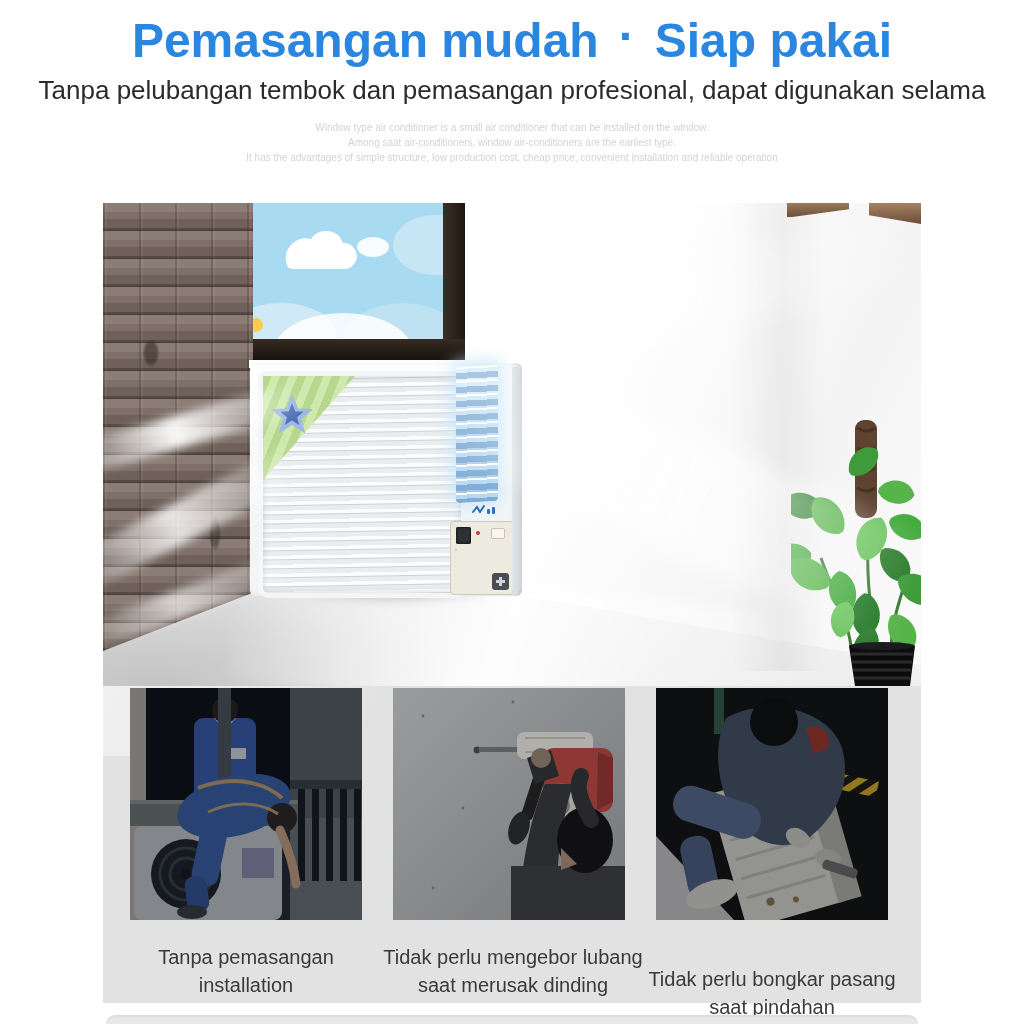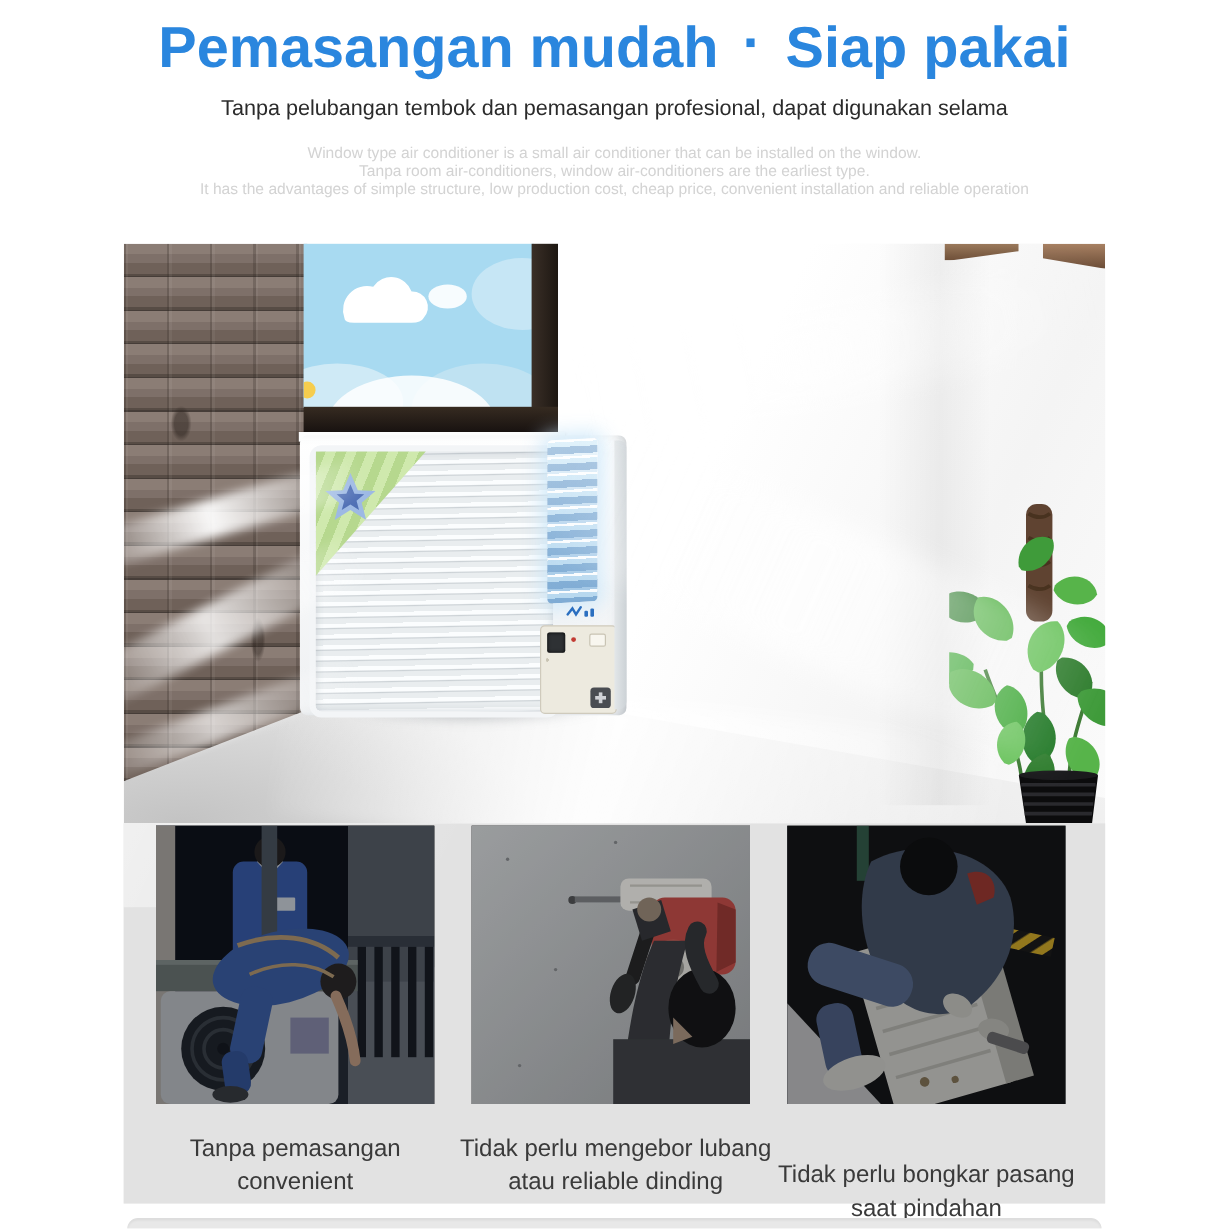--- a/index.html
+++ b/index.html
@@ -3,22 +3,22 @@
 <meta charset="utf-8">
 <style>
   html,body{margin:0;padding:0;background:#ffffff;}
   .canvas{position:relative;width:1024px;height:1024px;background:#ffffff;overflow:hidden;
           font-family:Liberation Sans, sans-serif;}
 
   
   .hd{position:absolute;left:0;top:0;width:1024px;text-align:center;}
   h1.title{margin:14px 0 0 0;font-size:48px;line-height:54px;font-weight:bold;color:#2a86de;letter-spacing:0px;}
   h1.title .dot{display:inline-block;margin:0 20px;transform:translateY(-4px);}
-  .subtitle{margin-top:6px;font-size:18px;line-height:33px;color:#2b2b2b;font-weight:500;}
-  .note{margin-top:13px;font-size:13px;line-height:15px;color:#d3d3d3;}
+  .subtitle{margin-top:6px;font-size:26px;line-height:33px;color:#2b2b2b;font-weight:500;}
+  .note{margin-top:13px;font-size:10px;line-height:15px;color:#d3d3d3;}
 
   
   .hero{position:absolute;left:103px;top:203px;width:818px;height:483px;overflow:hidden;
         background:linear-gradient(115deg,#ffffff 55%,#f4f4f4 80%,#fbfbfb);}
   .hero *{position:absolute;}
   .floor{left:0;top:0;width:818px;height:483px;z-index:1;
          clip-path:polygon(0 445px,155px 387px,417px 392px,818px 462px,818px 483px,0 483px);
          background:
            radial-gradient(420px 170px at 6% 100%, rgba(70,70,70,.20), transparent 70%),
            linear-gradient(210deg,#ffffff 10%,#f0f0f0 50%,#e2e2e2 85%);}
@@ -105,21 +105,21 @@
 
 <div class="canvas">
 
   <div class="hd">
     <h1 class="title"><span>Pemasangan mudah</span><span class="dot">·</span><span>Siap pakai</span></h1>
     <div class="subtitle">
       <div>Tanpa pelubangan tembok dan pemasangan profesional, dapat digunakan selama</div>
     </div>
     <div class="note">
       <div>Window type air conditioner is a small air conditioner that can be installed on the window.</div>
-      <div>Tanpa room air-conditioners, window air-conditioners are the earliest type.</div>
+      <div>Among saat air-conditioners, window air-conditioners are the earliest type.</div>
       <div>It has the advantages of simple structure, low production cost, cheap price, convenient installation and reliable operation</div>
     </div>
   </div>
 
   <div class="hero" role="img" aria-label="Window air conditioner mounted in a window opening beside a wood-plank wall, blowing cool air into a bright room corner with a green potted plant">
     <div class="floor"></div>
     <div class="floor-glow"></div>
     <div class="wall-corner"></div>
     <div class="wood"></div>
 
@@ -345,25 +345,25 @@
           <ellipse cx="142" cy="150" rx="13" ry="9" fill="#cfcfc9" transform="rotate(30 142 150)"></ellipse>
           <ellipse cx="172" cy="170" rx="13" ry="9" fill="#c4c4be" transform="rotate(10 172 170)"></ellipse>
           <rect x="166" y="176" width="36" height="10" rx="4" fill="#6f6f72" transform="rotate(18 184 181)"></rect>
         </g>
         <rect width="232" height="232" fill="rgba(0,0,0,0.32)"></rect>
       </svg>
     </div>
 
     <div class="caption c1">
       <div>Tanpa pemasangan</div>
-      <div>convenient</div>
+      <div>installation</div>
     </div>
     <div class="caption c2">
       <div>Tidak perlu mengebor lubang</div>
-      <div>atau reliable dinding</div>
+      <div>saat merusak dinding</div>
     </div>
     <div class="caption c3">
       <div>Tidak perlu bongkar pasang</div>
       <div>saat pindahan</div>
       <div>Tinggal pindahkan saja</div>
     </div>
   </div>
 
   <div class="next-card"></div>
 

